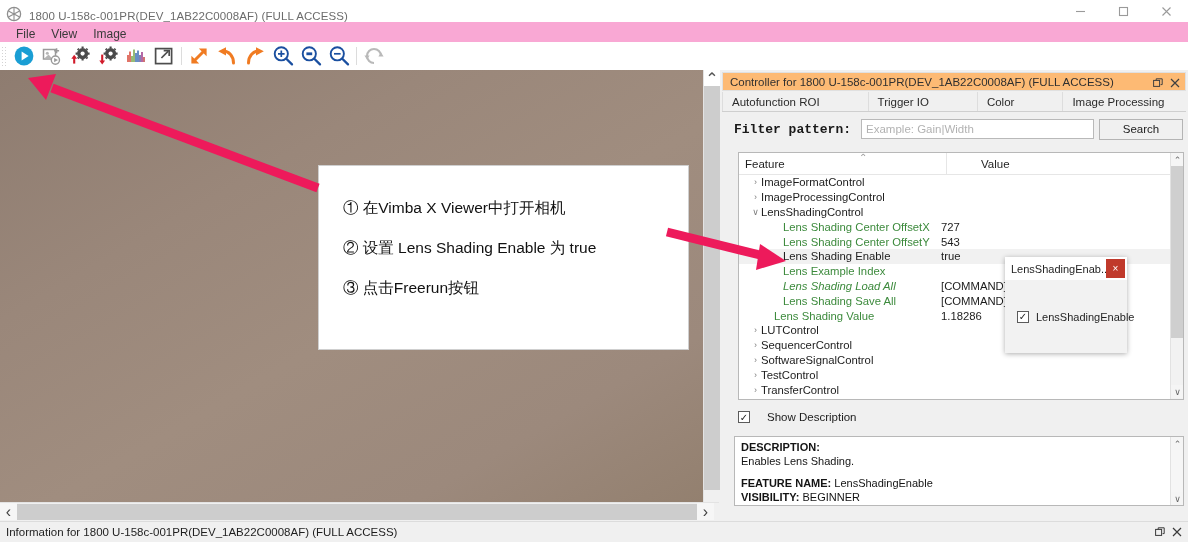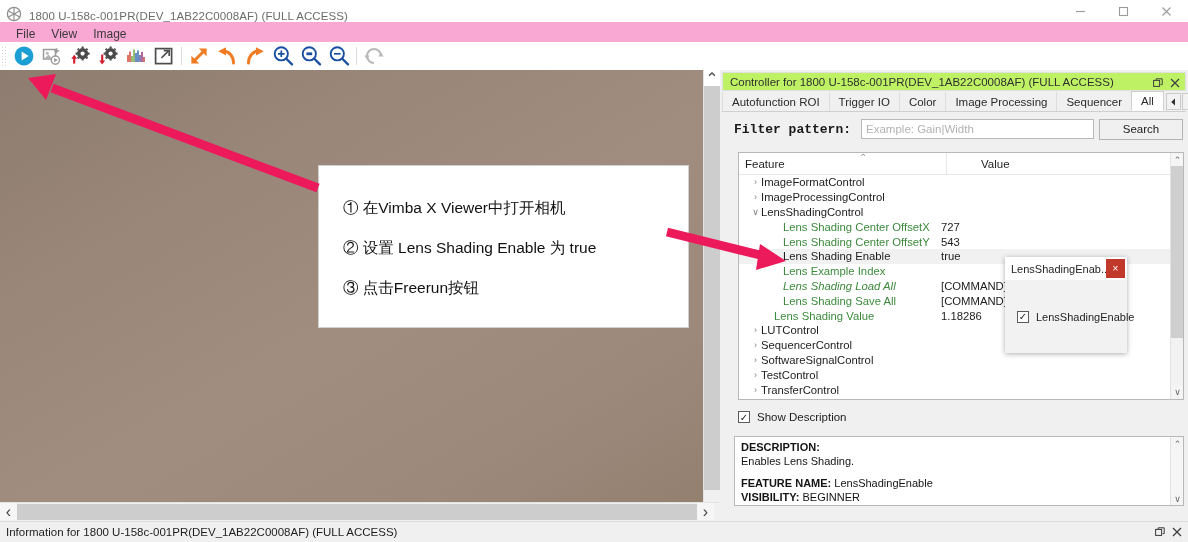--- a/index.html
+++ b/index.html
@@ -96,21 +96,21 @@
   .hsb-btn {
     width: 17px; height: 17px; display: flex; align-items: center;
     justify-content: center; color: #444; background: #f6f6f6;
   }
   .iv-hthumb {
     height: 16px; width: 680px; background: #cdcdcd; margin-left: 0px;
   }
 
   
   .callout {
-    position: absolute; left: 318px; top: 165px; width: 371px; height: 163px;
+    position: absolute; left: 318px; top: 165px; width: 371px; height: 185px;
     background: #ffffff;
     border: 1px solid #cfcfcf;
     padding: 22px 0 0 24px;
     z-index: 30;
   }
   .callout-line {
     font-size: 15.5px; color: #111; line-height: 40px;
     white-space: nowrap;
   }
 
@@ -120,39 +120,39 @@
     pointer-events: none; z-index: 40;
   }
 
   
   .ctrl {
     position: absolute; left: 720px; top: 70px; width: 468px; height: 442px;
     background: #f0f0f0;
   }
   .ctrl-title {
     position: absolute; left: 2px; top: 2px; width: 464px; height: 19px;
-    background: #bef264;
+    background: #fdba74;
     display: flex; align-items: center;
     border: 1px solid #e0e0e0;
   }
   .ctrl-title-text {
     font-size: 11.5px; color: #303030; margin-left: 7px; white-space: nowrap;
   }
   .ctrl-title-btns {
     position: absolute; right: 2px; top: 0; height: 19px; display: flex;
   }
   .ctrl-tb {
     width: 17px; height: 19px; display: flex; align-items: center;
     justify-content: center; color: #404040;
   }
 
   .tabstrip {
     position: absolute; left: 2px; top: 22px; width: 464px; height: 20px;
     border-bottom: 1px solid #cfcfcf;
-    display: flex; align-items: flex-end;
+    display: flex; align-items: flex-end; gap: 39px;
   }
   .tab {
     height: 19px; padding: 0 9px;
     font-size: 11.5px; color: #2b2b2b;
     display: flex; align-items: center;
     border-left: 1px solid #dddddd;
     background: #f0f0f0;
     white-space: nowrap;
   }
   .tab.active {
@@ -268,21 +268,21 @@
     width: 12px; height: 12px; border: 1px solid #5b5b5b; background: #fff;
     display: flex; align-items: center; justify-content: center;
     font-size: 10px; color: #1a1a1a; flex: none;
   }
   .popup-lbl { font-size: 11px; color: #1f1f1f; margin-left: 7px; white-space: nowrap; }
 
   
   .showdesc {
     position: absolute; left: 18px; top: 341px; display: flex; align-items: center;
   }
-  .showdesc-lbl { font-size: 11.5px; color: #1c1c1c; margin-left: 7px; }
+  .showdesc-lbl { font-size: 11.5px; color: #1c1c1c; margin-left: 17px; }
 
   .descbox {
     position: absolute; left: 14px; top: 366px; width: 450px; height: 70px;
     background: #ffffff; border: 1px solid #b8b8b8; overflow: hidden;
   }
   .desc-inner { padding: 4px 6px; }
   .desc-line {
     font-size: 11px; color: #141414; line-height: 13.5px; white-space: nowrap;
   }
   .desc-line b { font-weight: bold; }

